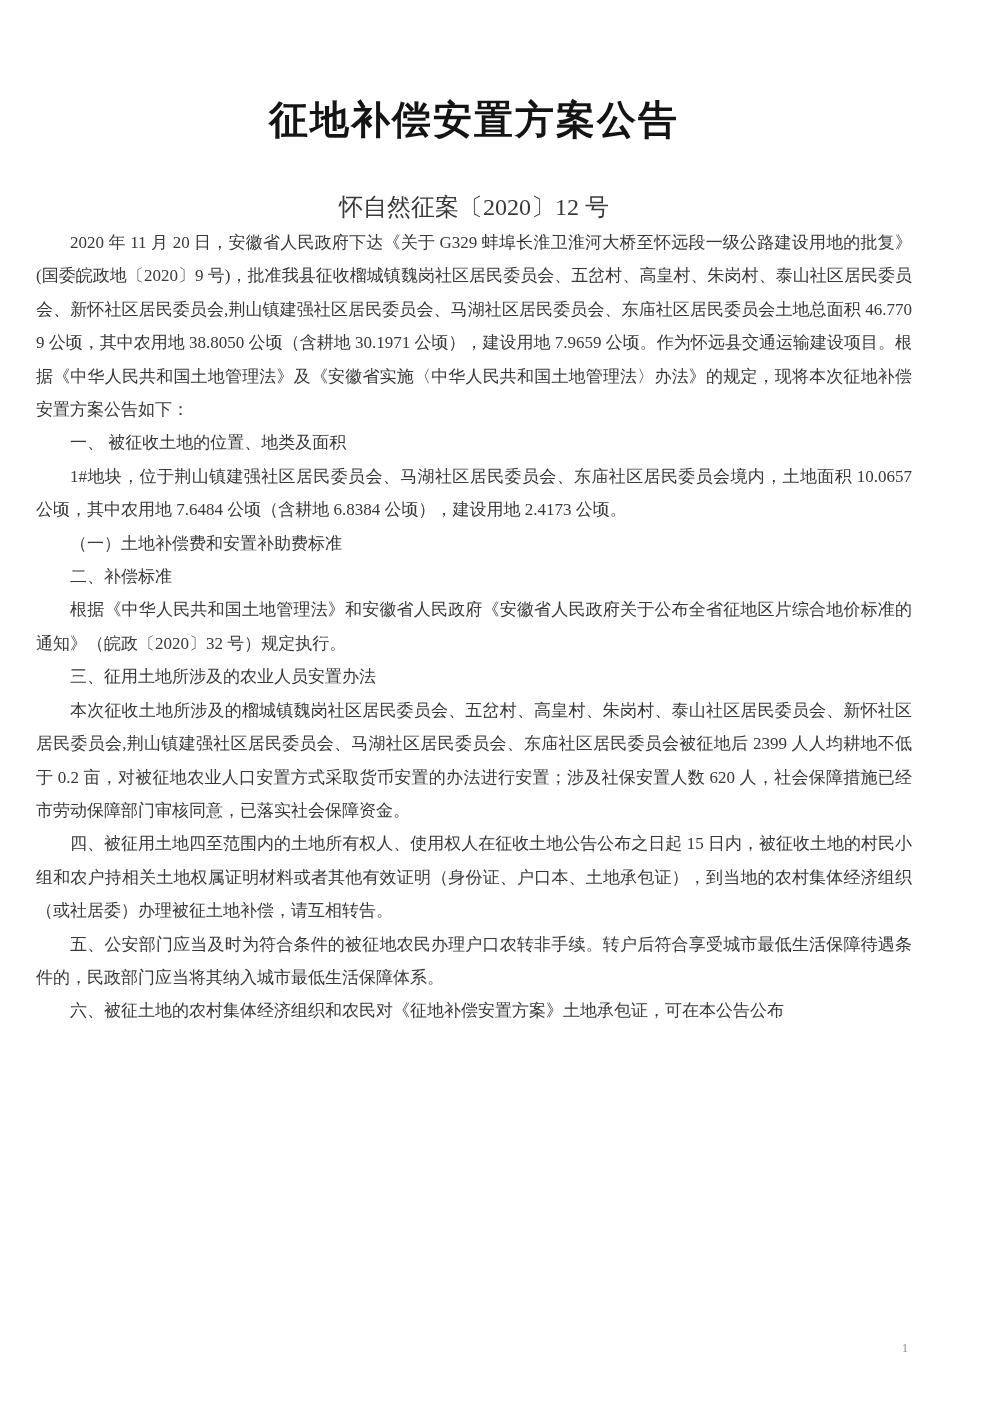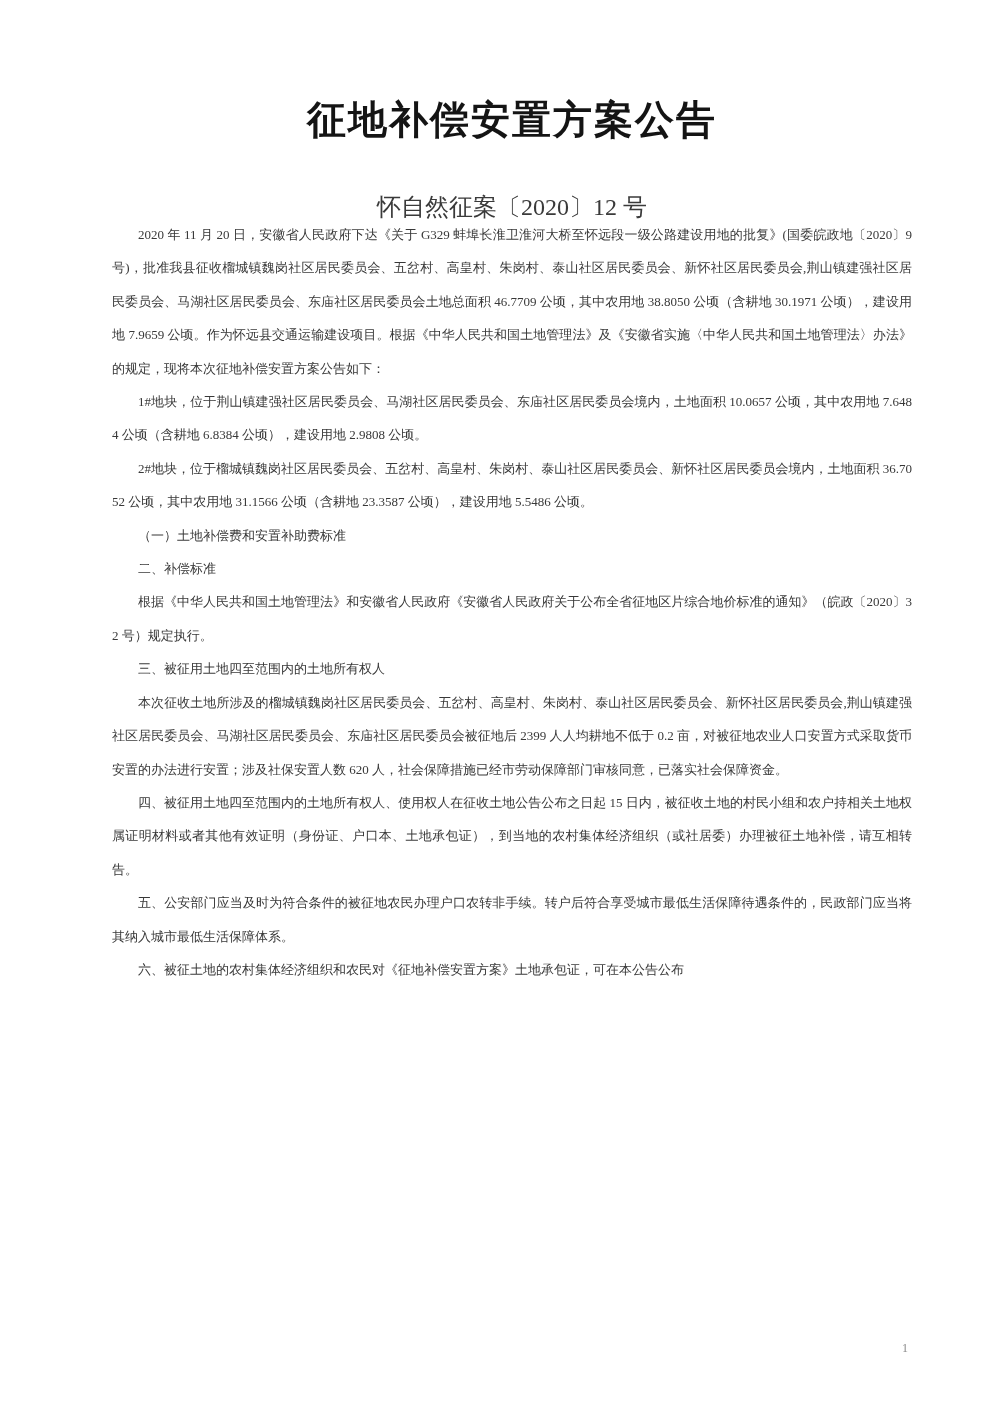--- a/index.html
+++ b/index.html
@@ -11,41 +11,41 @@
     position: relative;
     width: 1000px;
     height: 1414px;
     margin: 0 auto;
     background: #ffffff;
     overflow: hidden;
     font-family: "Liberation Serif", "DejaVu Serif", serif;
     color: #333333;
   }
   .content {
-    padding: 96px 88px 0 112px;
+    padding: 96px 88px 0 36px;
   }
   .doc-title {
     text-align: center;
     font-size: 39px;
     line-height: 48px;
     font-weight: 700;
     letter-spacing: 2px;
     color: #141414;
     font-family: "Liberation Sans", "DejaVu Sans", sans-serif;
   }
   .doc-number {
     text-align: center;
     font-size: 24px;
     line-height: 22px;
     margin-top: 52px;
     color: #3a3a3a;
   }
   .doc-body {
-    margin-top: 0;
-    font-size: 13px;
+    margin-top: 8px;
+    font-size: 17px;
     line-height: 33.4px;
     text-align: justify;
     color: #383838;
   }
   .doc-body p {
     margin: 0;
     padding: 0;
     text-indent: 2em;
     word-break: break-all;
   }
@@ -62,26 +62,26 @@
 
 <div class="page">
   <div class="content">
 
     <div class="doc-title">征地补偿安置方案公告</div>
 
     <div class="doc-number">怀自然征案〔2020〕12 号</div>
 
     <div class="doc-body">
       <p>2020 年 11 月 20 日，安徽省人民政府下达《关于 G329 蚌埠长淮卫淮河大桥至怀远段一级公路建设用地的批复》(国委皖政地〔2020〕9 号)，批准我县征收榴城镇魏岗社区居民委员会、五岔村、高皇村、朱岗村、泰山社区居民委员会、新怀社区居民委员会,荆山镇建强社区居民委员会、马湖社区居民委员会、东庙社区居民委员会土地总面积 46.7709 公顷，其中农用地 38.8050 公顷（含耕地 30.1971 公顷），建设用地 7.9659 公顷。作为怀远县交通运输建设项目。根据《中华人民共和国土地管理法》及《安徽省实施〈中华人民共和国土地管理法〉办法》的规定，现将本次征地补偿安置方案公告如下：</p>
-      <p>1#地块，位于荆山镇建强社区居民委员会、马湖社区居民委员会、东庙社区居民委员会境内，土地面积 10.0657 公顷，其中农用地 7.6484 公顷（含耕地 6.8384 公顷），建设用地 2.9808 公顷。</p>
-      <p>2#地块，位于榴城镇魏岗社区居民委员会、五岔村、高皇村、朱岗村、泰山社区居民委员会、新怀社区居民委员会境内，土地面积 36.7052 公顷，其中农用地 31.1566 公顷（含耕地 23.3587 公顷），建设用地 5.5486 公顷。</p>
+      <p>一、 被征收土地的位置、地类及面积</p>
+      <p>1#地块，位于荆山镇建强社区居民委员会、马湖社区居民委员会、东庙社区居民委员会境内，土地面积 10.0657 公顷，其中农用地 7.6484 公顷（含耕地 6.8384 公顷），建设用地 2.4173 公顷。</p>
       <p>（一）土地补偿费和安置补助费标准</p>
       <p>二、补偿标准</p>
       <p>根据《中华人民共和国土地管理法》和安徽省人民政府《安徽省人民政府关于公布全省征地区片综合地价标准的通知》（皖政〔2020〕32 号）规定执行。</p>
-      <p>三、被征用土地四至范围内的土地所有权人</p>
+      <p>三、征用土地所涉及的农业人员安置办法</p>
       <p>本次征收土地所涉及的榴城镇魏岗社区居民委员会、五岔村、高皇村、朱岗村、泰山社区居民委员会、新怀社区居民委员会,荆山镇建强社区居民委员会、马湖社区居民委员会、东庙社区居民委员会被征地后 2399 人人均耕地不低于 0.2 亩，对被征地农业人口安置方式采取货币安置的办法进行安置；涉及社保安置人数 620 人，社会保障措施已经市劳动保障部门审核同意，已落实社会保障资金。</p>
       <p>四、被征用土地四至范围内的土地所有权人、使用权人在征收土地公告公布之日起 15 日内，被征收土地的村民小组和农户持相关土地权属证明材料或者其他有效证明（身份证、户口本、土地承包证），到当地的农村集体经济组织（或社居委）办理被征土地补偿，请互相转告。</p>
       <p>五、公安部门应当及时为符合条件的被征地农民办理户口农转非手续。转户后符合享受城市最低生活保障待遇条件的，民政部门应当将其纳入城市最低生活保障体系。</p>
       <p>六、被征土地的农村集体经济组织和农民对《征地补偿安置方案》土地承包证，可在本公告公布</p>
     </div>
 
   </div>
 
   <div class="page-number">1</div>
 </div>

